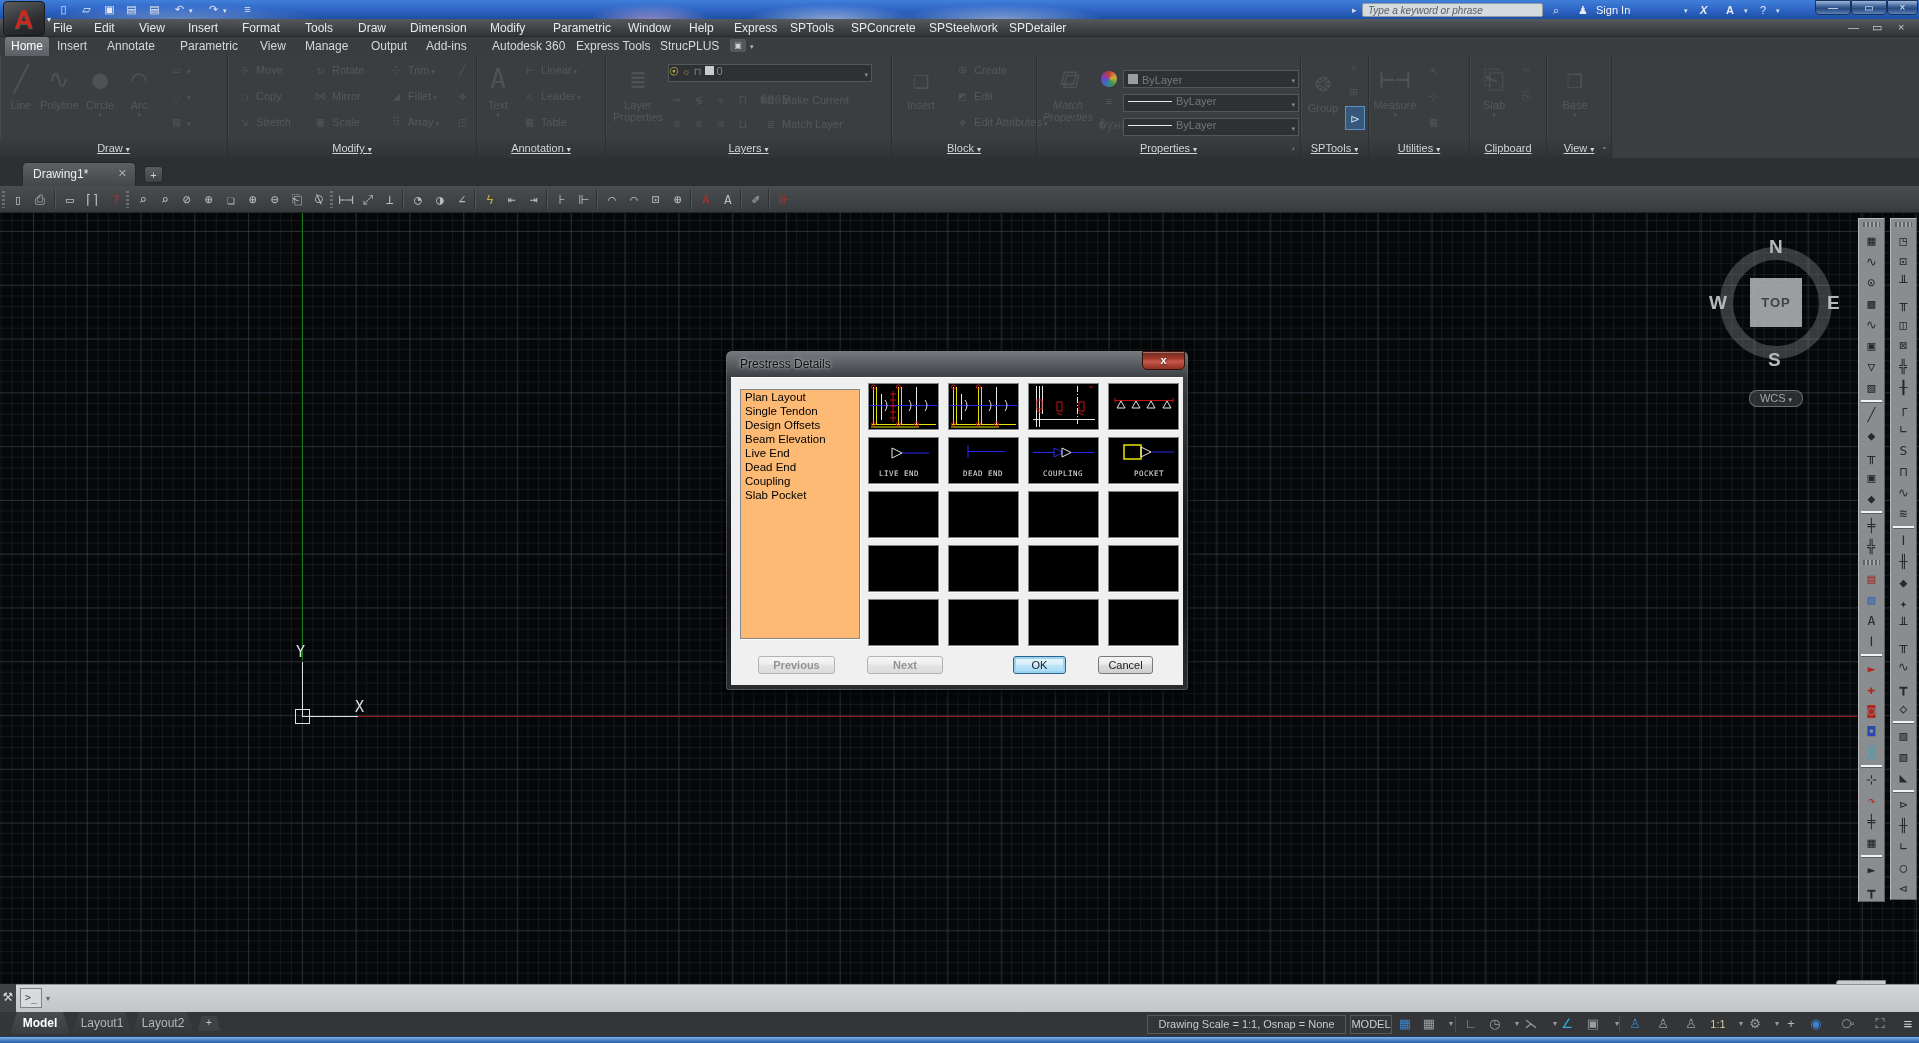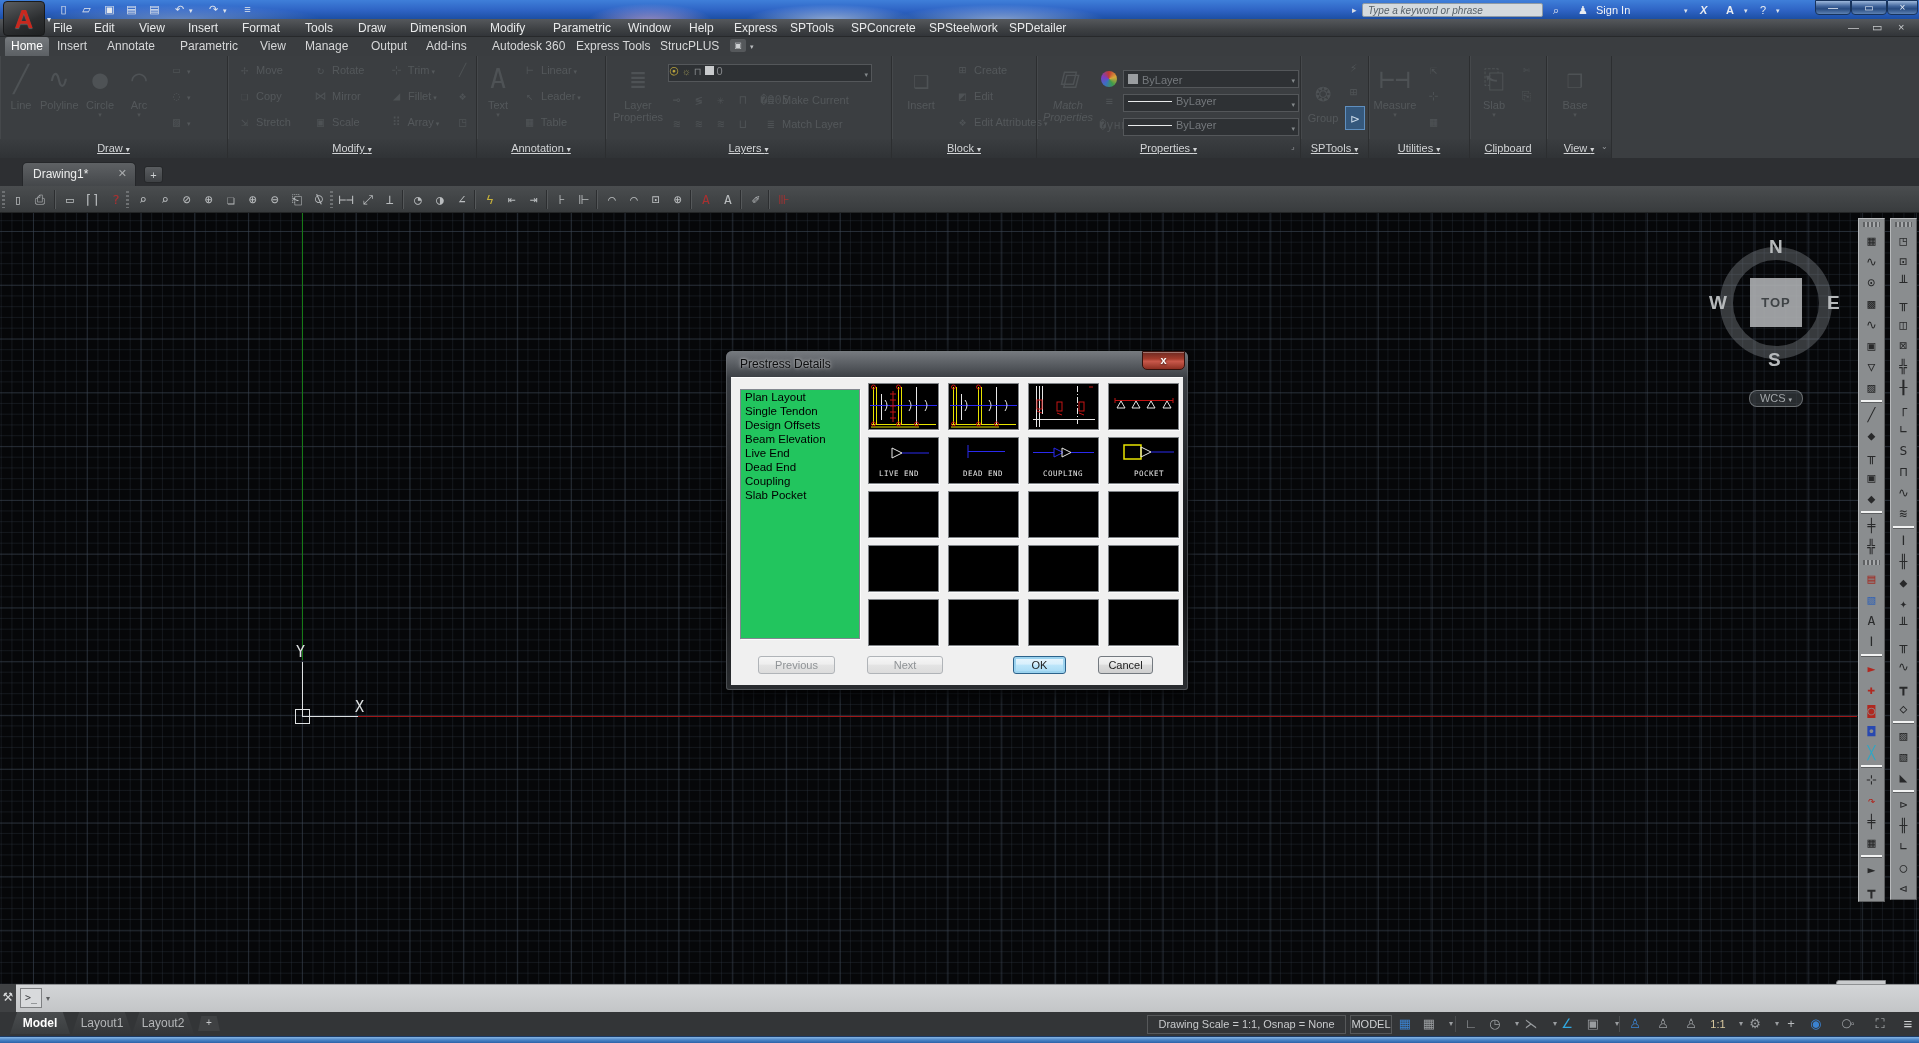--- a/index.html
+++ b/index.html
@@ -149,30 +149,30 @@
     background:linear-gradient(#777b80 0%, #3a3e43 8%, #1b1d20 45%, #121315 70%, #2a2d30 100%);
     box-shadow:0 3px 14px rgba(0,0,0,.85), inset 0 0 0 1px rgba(120,124,128,.45); z-index:10; }
   #dlg-title { position:absolute; left:14px; top:6px; color:#0c0d0e; font-size:12px;
     text-shadow:0 0 3px rgba(255,255,255,.65), 0 0 6px rgba(255,255,255,.4); }
   #dlg-close { position:absolute; left:416px; top:0px; width:43px; height:19px;
     background:linear-gradient(#6c2a22, #a33b2c 40%, #c8584a 55%, #8c2f22);
     border:1px solid #35110c; border-radius:0 0 5px 5px; box-shadow:inset 0 1px 0 rgba(255,255,255,.35);
     color:#fff; text-align:center; font-size:11px; font-weight:bold; line-height:17px; text-shadow:0 1px 2px rgba(0,0,0,.7); }
   #dlg-client { position:absolute; left:5px; top:26px; width:452px; height:308px; background:#f0f0f0;
     box-shadow:inset 0 1px 0 #fdfdfd; }
-  #dlg-list { position:absolute; left:9px; top:12px; width:120px; height:250px; background:#22c55e;
+  #dlg-list { position:absolute; left:9px; top:12px; width:120px; height:250px; background:#fdba74;
     border:1px solid #828790; box-shadow:1px 1px 0 rgba(255,255,255,.8); }
   .dlg-li { margin:1px 0 0 4px; color:#000; font-size:11.5px; line-height:13px; }
   .tile { position:absolute; width:71px; height:47px; background:#000;
     border:1px solid #808488; box-shadow:1px 1px 0 rgba(255,255,255,.8); }
   .dbtn { position:absolute; height:18px; border:1px solid #747a80; border-radius:3px;
     background:linear-gradient(#f4f4f4, #ebebeb 45%, #dcdcdc 50%, #cfcfcf);
     color:#1c1c1c; font-size:11px; text-align:center; line-height:16px; }
   .dbtn-dis { border-color:#b0b4b8; color:#8f9396;
-    background:linear-gradient(#f6f6f6, #eeeeee 45%, #e4e4e4 50%, #dcdcdc); }
+    background:linear-gradient(#f6f6f6, #eeeeee 45%, #e4e4e4 50%, #dcdcdc);font-weight:bold; }
   #dbtn-ok { border:1px solid #2c628b; box-shadow:inset 0 0 0 2px #9cd3ef;
     background:linear-gradient(#eaf6fd, #d7effc 45%, #bde6fa 50%, #a6d9f4); }
 </style>
 </head>
 <body>
 
 <div id="root">
 
   <div id="titlebar" class="abs"></div>
   <div id="app-logo" class="abs">A</div>
@@ -289,21 +289,21 @@
         <div class="abs" style="left: 64px; top: 15px; width: 16px; height: 16px; border-radius: 50%; background: conic-gradient(rgb(194, 58, 50), rgb(216, 167, 58), rgb(62, 156, 74), rgb(58, 111, 194), rgb(122, 62, 194), rgb(194, 58, 50));"></div>
         <div class="icog abs" style="left: 62px; top: 38px; width: 20px; font-size: 12px;">≡</div>
         <div class="icog abs" style="left: 62px; top: 62px; width: 20px; font-size: 12px;">�ункт</div>
         <div class="combo" style="left: 86px; top: 14px; width: 176px;"><span style="display:inline-block;width:10px;height:10px;background:#9a9da0;margin:3px 4px 0 4px;"></span><span>ByLayer</span><span class="carr">▾</span></div>
         <div class="combo" style="left: 86px; top: 38px; width: 176px;"><span style="display:inline-block;width:44px;height:1px;background:#e8eaeb;margin:0 4px 3px 4px;"></span><span>ByLayer</span><span class="carr">▾</span></div>
         <div class="combo" style="left: 86px; top: 62px; width: 176px;"><span style="display:inline-block;width:44px;height:1px;background:#e8eaeb;margin:0 4px 3px 4px;"></span><span>ByLayer</span><span class="carr">▾</span></div>
         <div class="abs" style="left: 254px; top: 86px; color: rgb(154, 157, 160); font-size: 8px;">⌟</div>
       </div>
       <div class="panel" style="left: 1301px; width: 68px;">
         <div class="plabel"><span>SPTools </span><span class="arr">▾</span></div>
-        <div class="bigbtn" style="left: 2px; top: 16px; width: 40px;">
+        <div class="bigbtn" style="left: 2px; top: 6px; width: 40px;">
           <div class="icog" style="font-size: 26px; line-height: 40px; height: 40px; color: rgb(78, 82, 85);">❂</div>
           <div class="lbl">Group</div>
         </div>
         <div class="smallbtn" style="left: 44px; top: 2px;"><span class="ig">⚡</span></div>
         <div class="smallbtn" style="left: 44px; top: 26px;"><span class="ig">⊞</span></div>
         <div class="abs" style="left: 44px; top: 50px; width: 20px; height: 24px; background: rgb(53, 88, 124); border: 1px solid rgb(95, 143, 191); text-align: center; line-height: 24px; font-size: 12px; color: rgb(199, 215, 230);">⊳</div>
       </div>
       <div class="panel" style="left: 1369px; width: 101px;">
         <div class="plabel"><span>Utilities </span><span class="arr">▾</span></div>
         <div class="bigbtn" style="left: 4px; top: 3px; width: 44px;">

